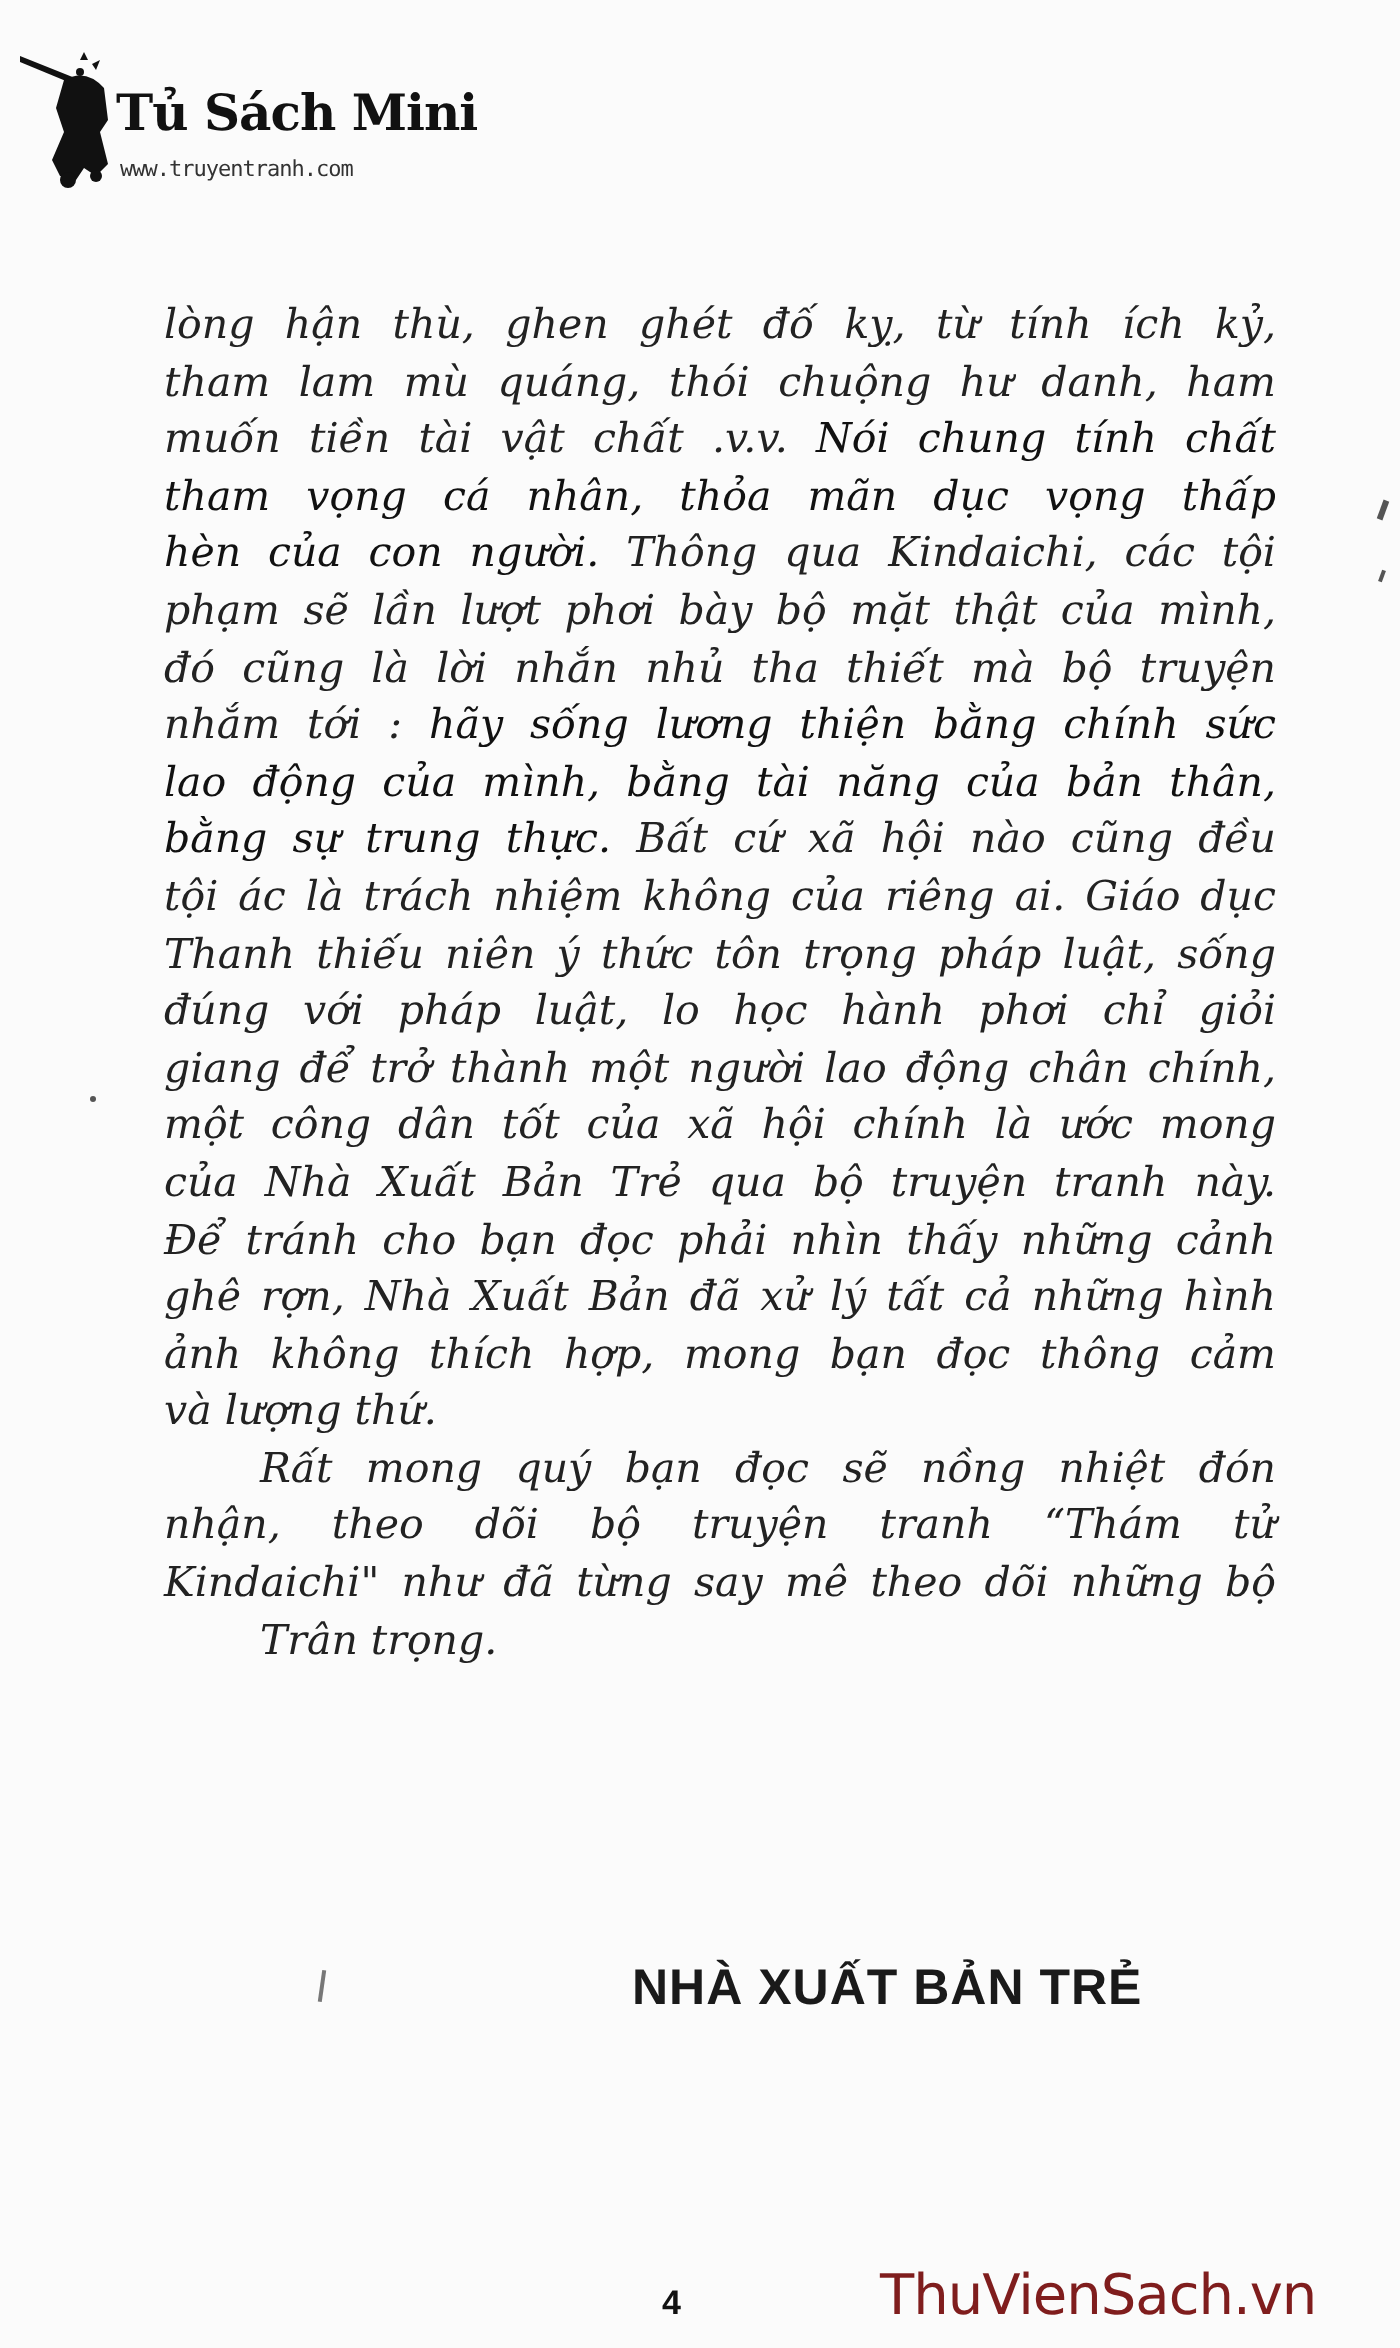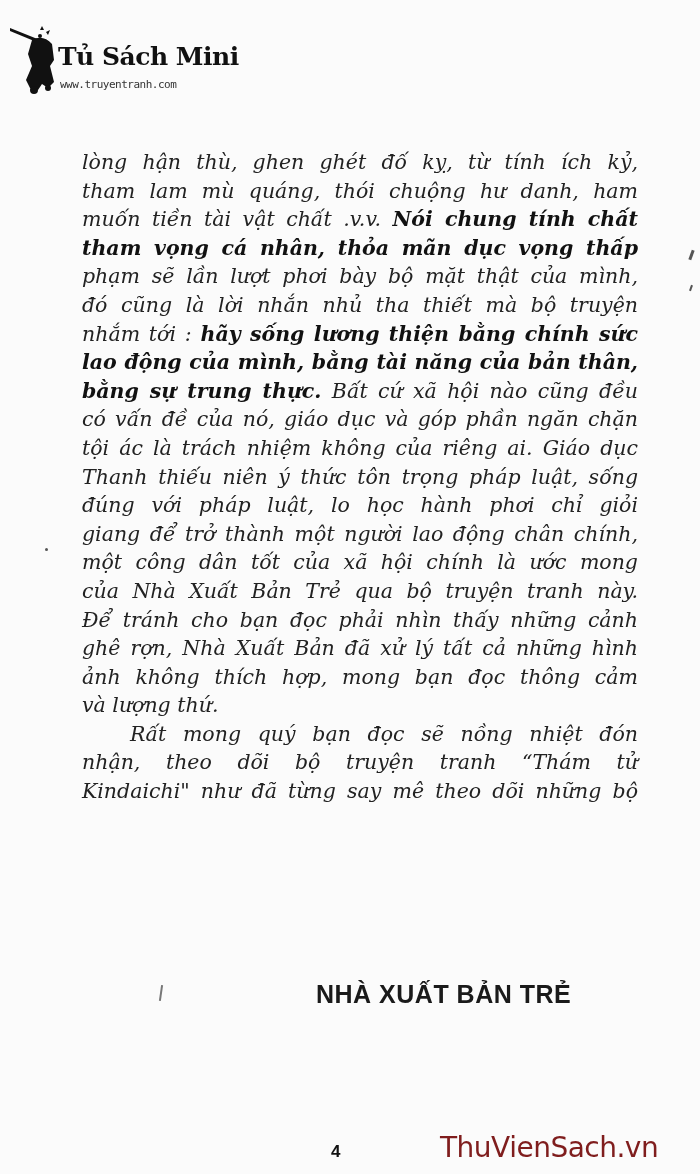--- a/index.html
+++ b/index.html
@@ -12,21 +12,21 @@
   .logo-title { position:absolute; left:48px; top:18px; font-family:"DejaVu Serif", serif; font-weight:bold; font-size:25px; color:#111; letter-spacing:-0.5px; white-space:nowrap; }
   .logo-url { position:absolute; left:50px; top:54px; font-family:"DejaVu Sans Mono", monospace; font-size:11px; color:#333; white-space:nowrap; letter-spacing:-0.5px; }
   .body-text {
     position:absolute; left:82px; top:148px; width:556px;
     font-family:"DejaVu Serif", serif; font-size:20.5px; line-height:28.6px;
     font-style:italic; text-align:justify; color:#222;
   }
   .body-text .line { display:block; white-space:nowrap; text-align-last:justify; text-align:justify; height:28.6px; }
   .body-text .line.last { text-align-last:left; }
   .body-text .indent { padding-left:48px; }
-  .body-text b { font-weight:bold; color:#111; }
+  .body-text b { font-weight:normal; color:#111; }
   .publisher { position:absolute; left:316px; top:980px; font-family:"Liberation Sans", sans-serif; font-weight:bold; font-size:25px; color:#1a1a1a; letter-spacing:0.5px; }
   .page-number { position:absolute; left:331px; top:1142px; font-family:"Liberation Sans", sans-serif; font-weight:bold; font-size:17px; color:#111; }
   .watermark { position:absolute; left:440px; top:1131px; font-family:"DejaVu Sans", sans-serif; font-size:28px; color:#7f1d1d; letter-spacing:-0.5px; }
   .mark { position:absolute; background:#555; }
 </style>
 </head>
 <body>
 
 <div class="logo">
   <svg width="48" height="72" viewBox="0 0 48 72">
@@ -39,39 +39,40 @@
   </svg>
   <div class="logo-title">Tủ Sách Mini</div>
   <div class="logo-url">www.truyentranh.com</div>
 </div>
 
 <div class="body-text" id="body-text">
     <span class="line"><span>lòng hận thù, ghen ghét đố kỵ, từ tính ích kỷ,</span></span>
     <span class="line"><span>tham lam mù quáng, thói chuộng hư danh, ham</span></span>
     <span class="line"><span>muốn tiền tài vật chất .v.v. </span><b>Nói chung tính chất</b></span>
     <span class="line"><b>tham vọng cá nhân, thỏa mãn dục vọng thấp</b></span>
+    <span class="line"><b>hèn của con người.</b><span> Thông qua Kindaichi, các tội</span></span>
     <span class="line"><span>phạm sẽ lần lượt phơi bày bộ mặt thật của mình,</span></span>
     <span class="line"><span>đó cũng là lời nhắn nhủ tha thiết mà bộ truyện</span></span>
     <span class="line"><span>nhắm tới : </span><b>hãy sống lương thiện bằng chính sức</b></span>
     <span class="line"><b>lao động của mình, bằng tài năng của bản thân,</b></span>
     <span class="line"><b>bằng sự trung thực.</b><span> Bất cứ xã hội nào cũng đều</span></span>
-    <span class="line"><span>có vấn đề của nó, giáo dục và góp phần ngăn chặn</span></span>
     <span class="line"><span>tội ác là trách nhiệm không của riêng ai. Giáo dục</span></span>
     <span class="line"><span>Thanh thiếu niên ý thức tôn trọng pháp luật, sống</span></span>
     <span class="line"><span>đúng với pháp luật, lo học hành phơi chỉ giỏi</span></span>
     <span class="line"><span>giang để trở thành một người lao động chân chính,</span></span>
     <span class="line"><span>một công dân tốt của xã hội chính là ước mong</span></span>
     <span class="line"><span>của Nhà Xuất Bản Trẻ qua bộ truyện tranh này.</span></span>
     <span class="line"><span>Để tránh cho bạn đọc phải nhìn thấy những cảnh</span></span>
     <span class="line"><span>ghê rợn, Nhà Xuất Bản đã xử lý tất cả những hình</span></span>
     <span class="line"><span>ảnh không thích hợp, mong bạn đọc thông cảm</span></span>
     <span class="line last"><span>và lượng thứ.</span></span>
     <span class="line indent"><span>Rất mong quý bạn đọc sẽ nồng nhiệt đón</span></span>
     <span class="line"><span>nhận, theo dõi bộ truyện tranh “Thám tử</span></span>
     <span class="line"><span>Kindaichi" như đã từng say mê theo dõi những bộ</span></span>
+    <span class="line last indent"><span>Trân trọng.</span></span>
   </div>
 
 <div class="publisher">NHÀ XUẤT BẢN TRẺ</div>
 
 <div class="page-number">4</div>
 <div class="watermark">ThuVienSach.vn</div>
 
 <div class="mark" style="left:160px;top:985px;width:2px;height:16px;transform:rotate(8deg);background:#777;"></div>
 <div class="mark" style="left:690px;top:250px;width:3px;height:10px;transform:rotate(20deg);"></div>
 <div class="mark" style="left:690px;top:285px;width:2px;height:6px;transform:rotate(20deg);"></div>

